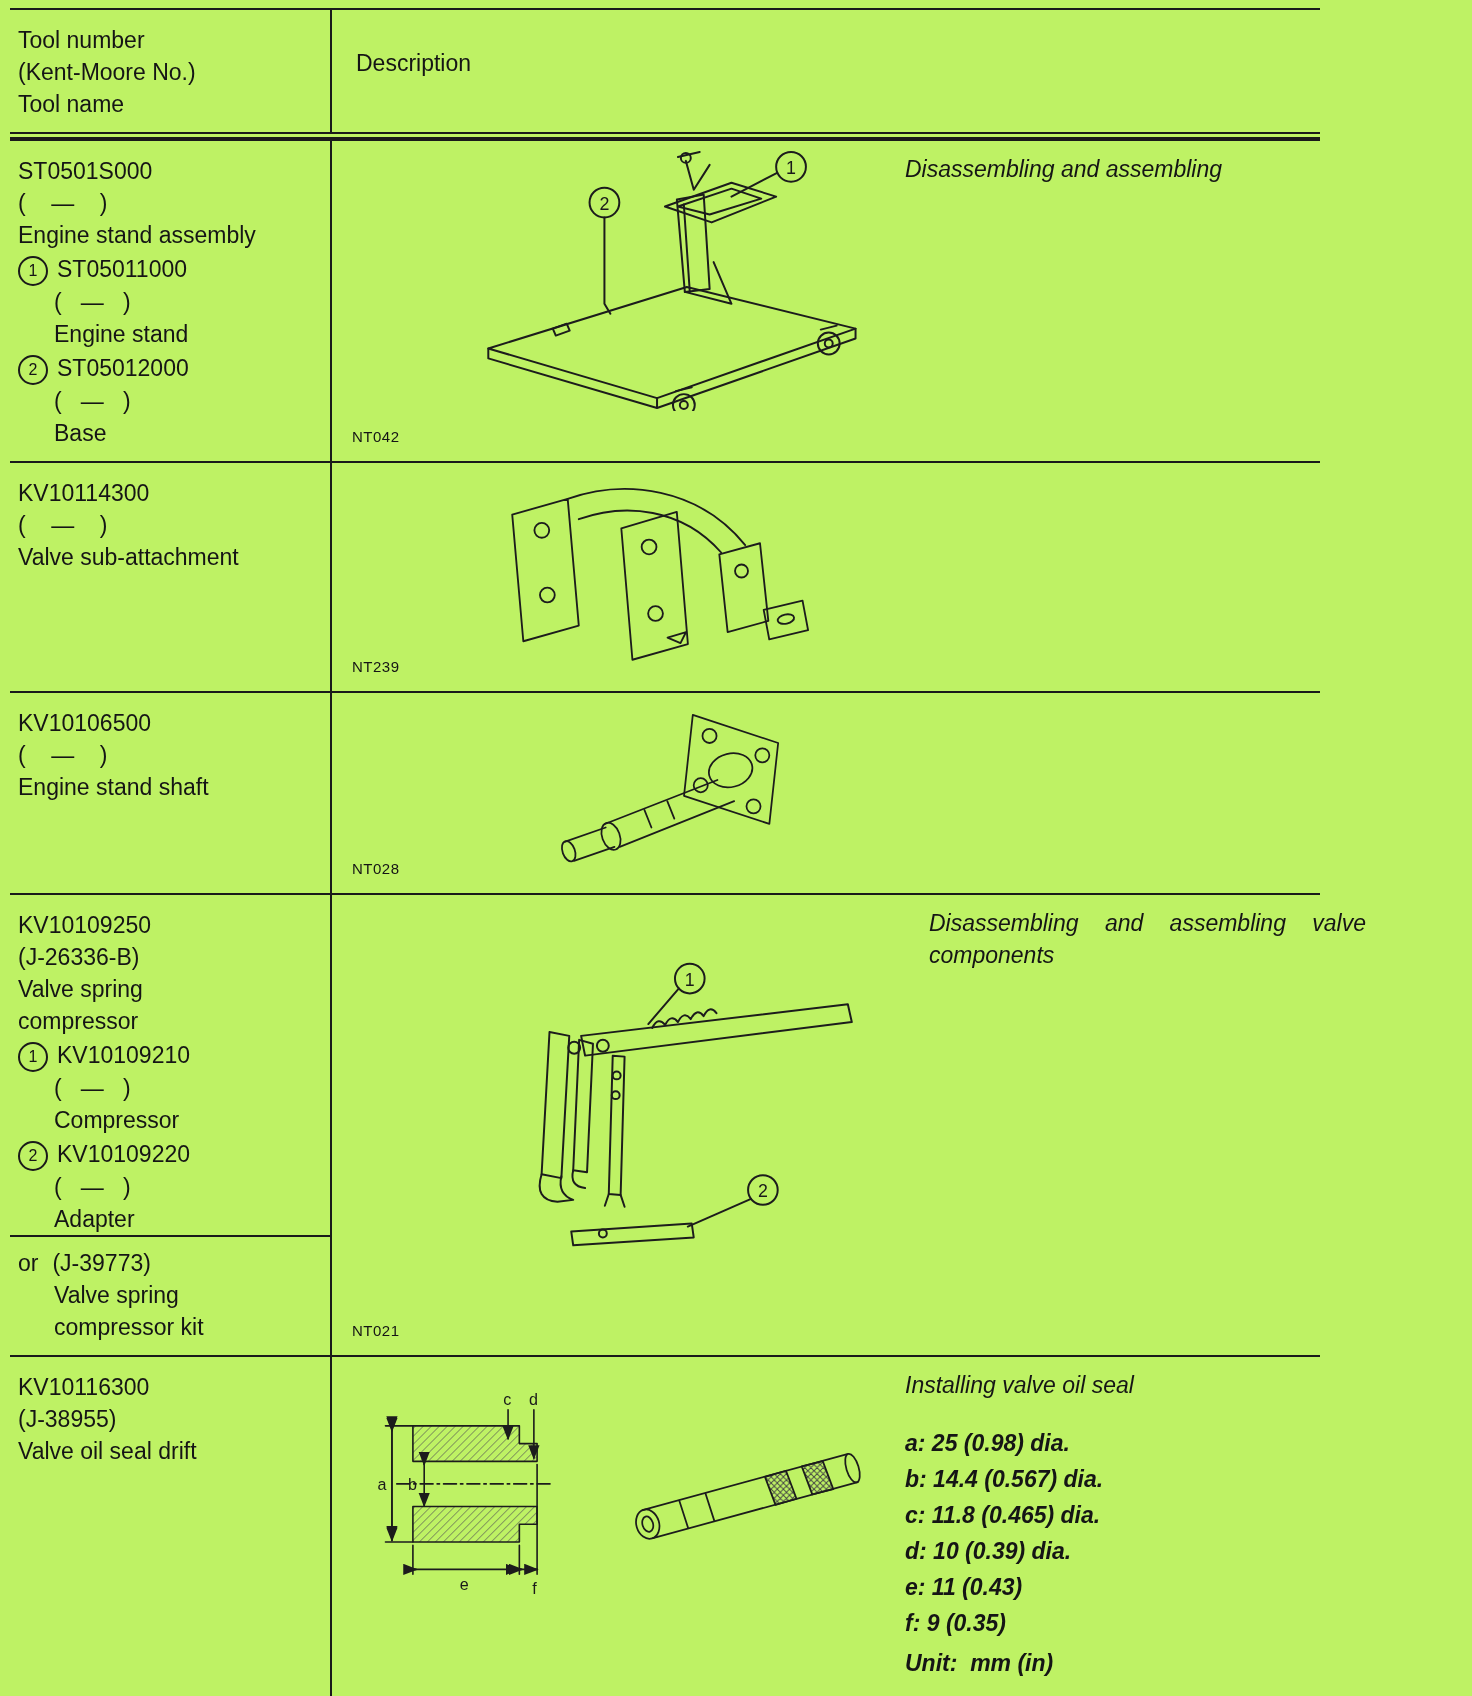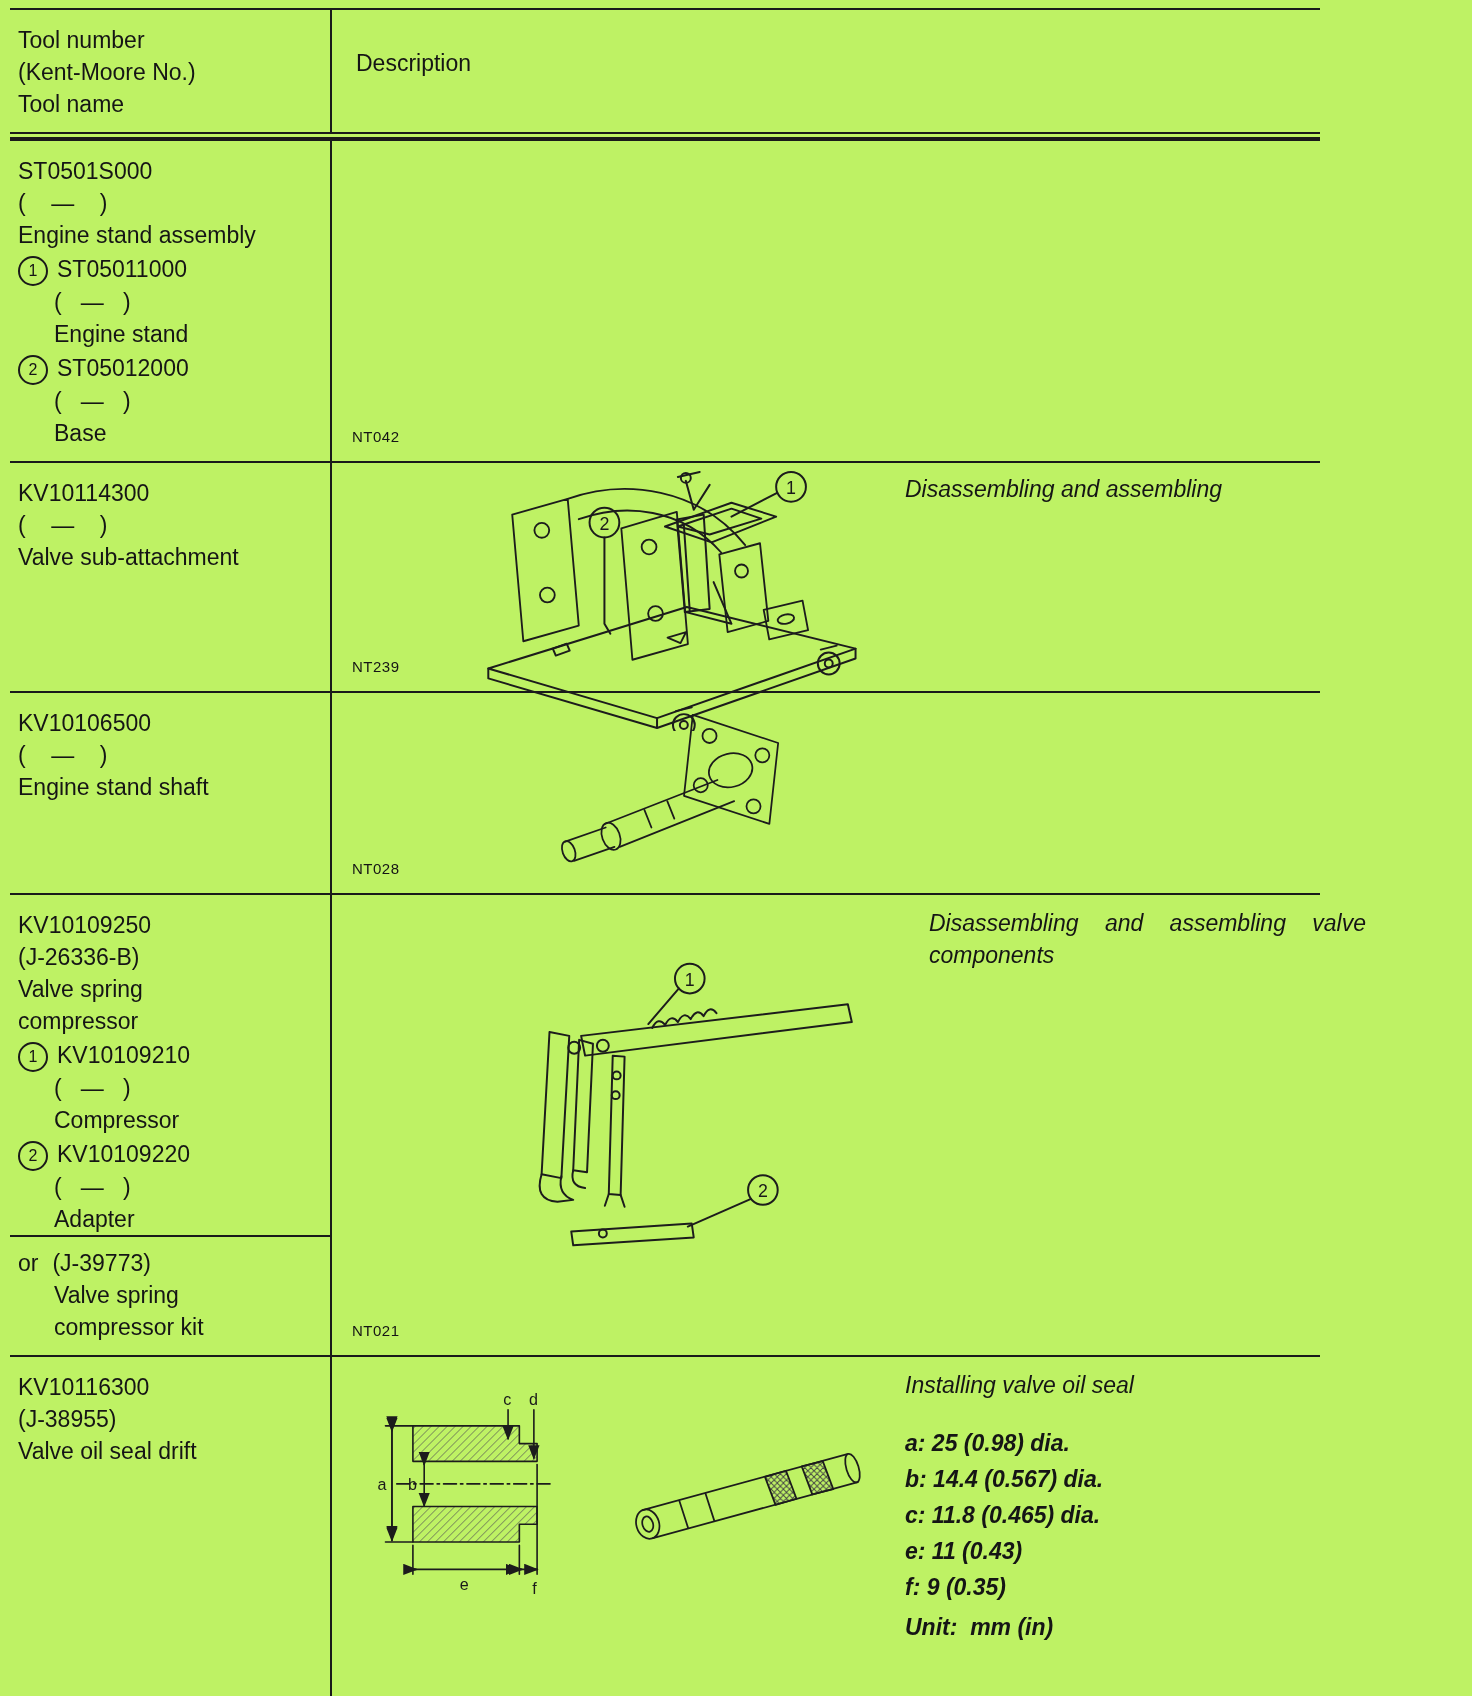--- a/index.html
+++ b/index.html
@@ -14,21 +14,21 @@
   }
   .row{display:flex;border-top:2px solid #1a1a1a;}
   .row.first{border-top:none;}
   .lcell{
     width:300px;flex:none;border-right:2px solid #1a1a1a;
     padding:14px 12px 12px 8px;font-size:23px;line-height:32px;
     display:flex;flex-direction:column;
   }
   .rcell{flex:1;position:relative;}
   .hdr{min-height:100px;}
-  .r1{min-height:290px;align-items:flex-end;} .r2{min-height:228px;} .r3{min-height:200px;}
+  .r1{min-height:290px;} .r2{min-height:228px;} .r3{min-height:200px;}
   .r4{min-height:430px;} .r5{min-height:402px;}
   .rule-double{border-top:2px solid #1a1a1a;padding-top:3px;}
   .rule-double>div{height:4px;background:#1a1a1a;}
   .hdr-desc{position:absolute;left:24px;top:40px;font-size:23px;}
   .sub{display:flex;align-items:flex-start;gap:9px;margin-top:2px;}
   .circ{
     width:26px;height:26px;border:2px solid #1a1a1a;border-radius:50%;
     display:inline-flex;align-items:center;justify-content:center;
     font-size:16px;line-height:1;flex:none;margin-top:3px;
   }
@@ -306,20 +306,21 @@
           <path d="M168,70 L192,63 L204,95 L180,102 Z" fill="url(#knurl)"></path>
           <path d="M210,58 L234,52 L246,84 L222,90 Z" fill="url(#knurl)"></path>
           <path d="M70,97 l10,31 M100,89 l10,31"></path>
         </svg>
         <div class="desc">
           <div>Installing valve oil seal</div>
           <div class="dims">
             <div>a: 25 (0.98) dia.</div>
             <div>b: 14.4 (0.567) dia.</div>
             <div>c: 11.8 (0.465) dia.</div>
+            <div>d: 10 (0.39) dia.</div>
             <div>e: 11 (0.43)</div>
             <div>f: 9 (0.35)</div>
           </div>
           <div class="unit">Unit:&nbsp;&nbsp;mm (in)</div>
         </div>
 
       </div>
     </div>
 
   </div>

